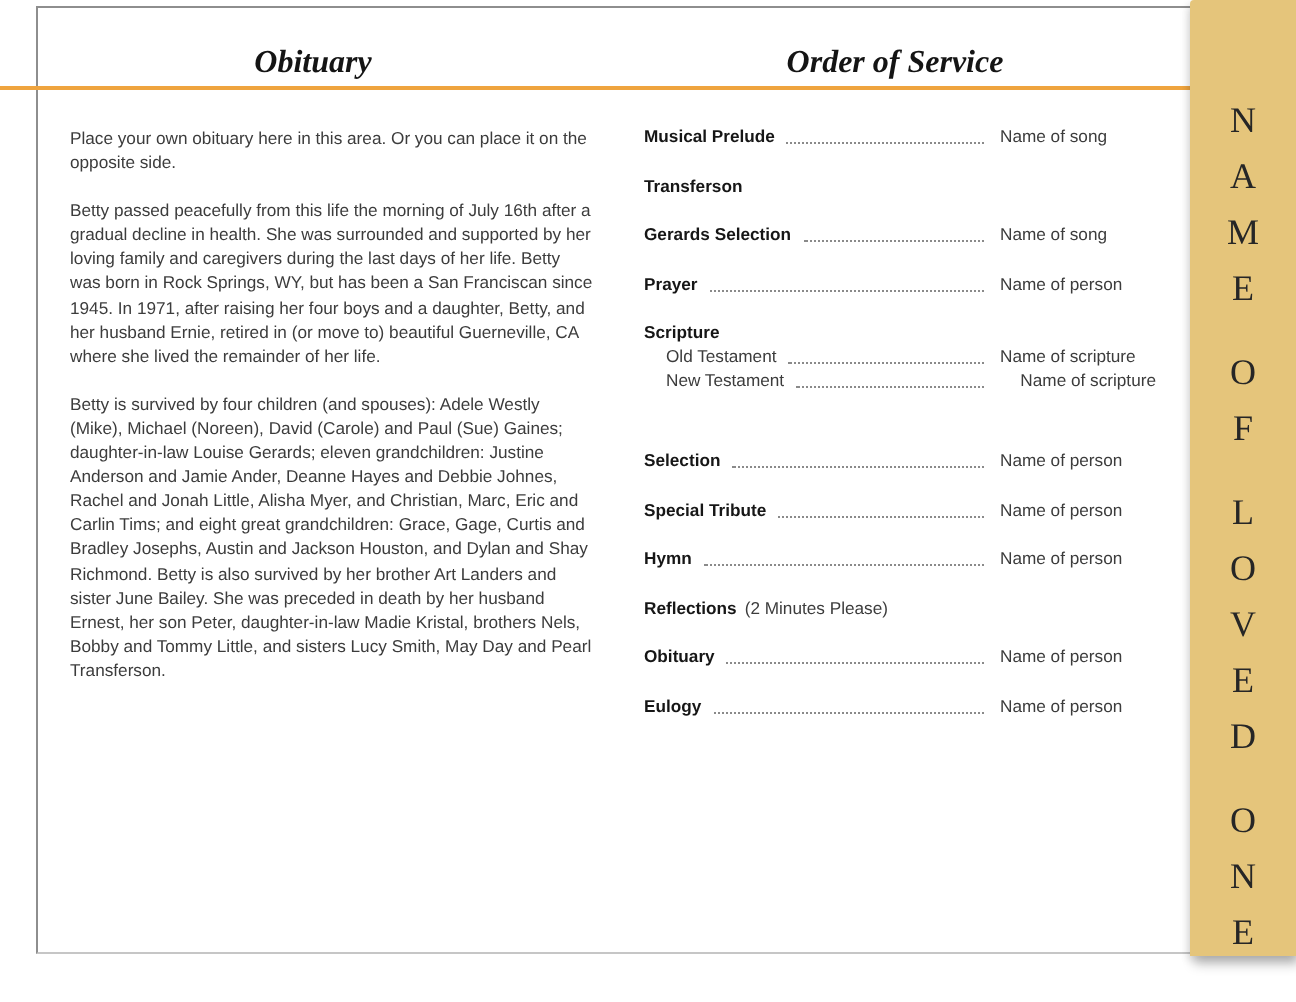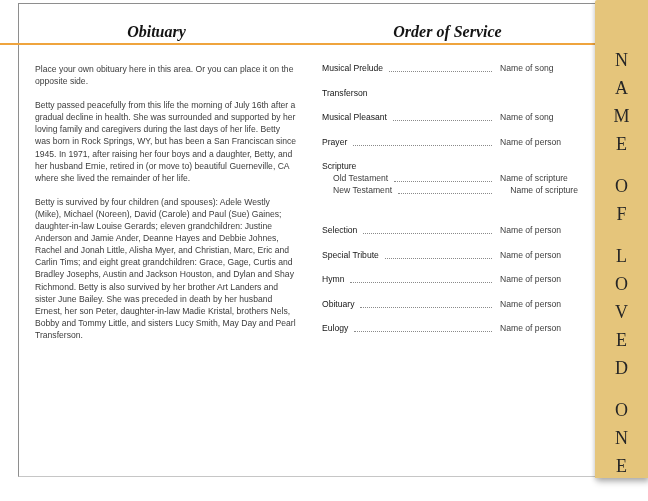--- a/index.html
+++ b/index.html
@@ -46,21 +46,21 @@
   }
   .obituary-col p { margin:0 0 12px 0; }
 
   
   .order-col {
     position:absolute; left:322px; top:62px; width:256px;
     font-size:8.6px; color:#3c3c3c;
   }
   .os-row { display:flex; align-items:flex-end; line-height:12px; margin-bottom:12.5px; }
   .os-row.tight { margin-bottom:0; }
-  .os-label { font-weight:normal; color:#161616; white-space:nowrap; }
+  .os-label { font-weight:bold; color:#161616; white-space:nowrap; }
   .os-suffix { font-weight:normal; color:#3c3c3c; margin-left:4px; white-space:nowrap; }
   .os-leader { flex:1 1 auto; border-bottom:1.5px dotted #8a8a8a; margin:0 8px 2px 6px; min-width:10px; }
   .os-value { width:78px; flex:0 0 78px; color:#3c3c3c; }
   .os-sub { padding-left:11px; }
   .os-sub .os-label { font-weight:normal; color:#3c3c3c; }
   .os-gap-after { margin-bottom:28px;text-align:right; }
 
   
   .side-band {
     position:absolute; left:595px; top:0;
@@ -98,21 +98,21 @@
     <span class="os-value">Name of song</span>
   </div>
 
   <div class="os-row">
     <span class="os-label">Transferson</span>
   </div>
 
 
 
   <div class="os-row">
-    <span class="os-label">Musical Pleasant</span>
+    <span class="os-label">Gerards Selection</span>
     <span class="os-leader"></span>
     <span class="os-value">Name of song</span>
   </div>
 
   <div class="os-row">
     <span class="os-label">Prayer</span>
     <span class="os-leader"></span>
     <span class="os-value">Name of person</span>
   </div>
 
@@ -141,20 +141,24 @@
     <span class="os-leader"></span>
     <span class="os-value">Name of person</span>
   </div>
 
   <div class="os-row">
     <span class="os-label">Hymn</span>
     <span class="os-leader"></span>
     <span class="os-value">Name of person</span>
   </div>
 
+  <div class="os-row">
+    <span class="os-label">Reflections</span>
+    <span class="os-suffix">(2 Minutes Please)</span>
+  </div>
 
   <div class="os-row">
     <span class="os-label">Obituary</span>
     <span class="os-leader"></span>
     <span class="os-value">Name of person</span>
   </div>
 
   <div class="os-row">
     <span class="os-label">Eulogy</span>
     <span class="os-leader"></span>

